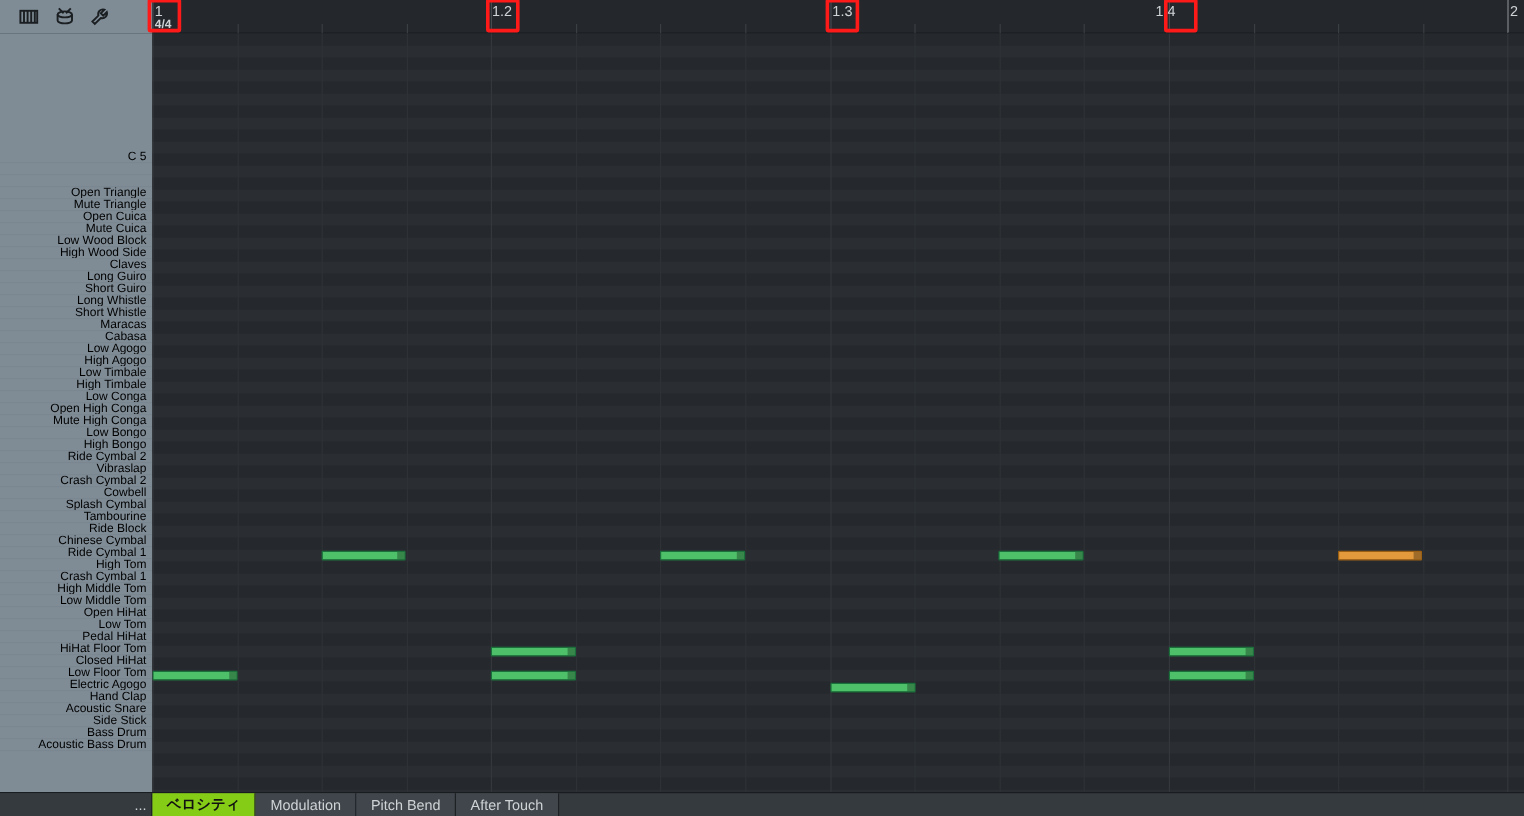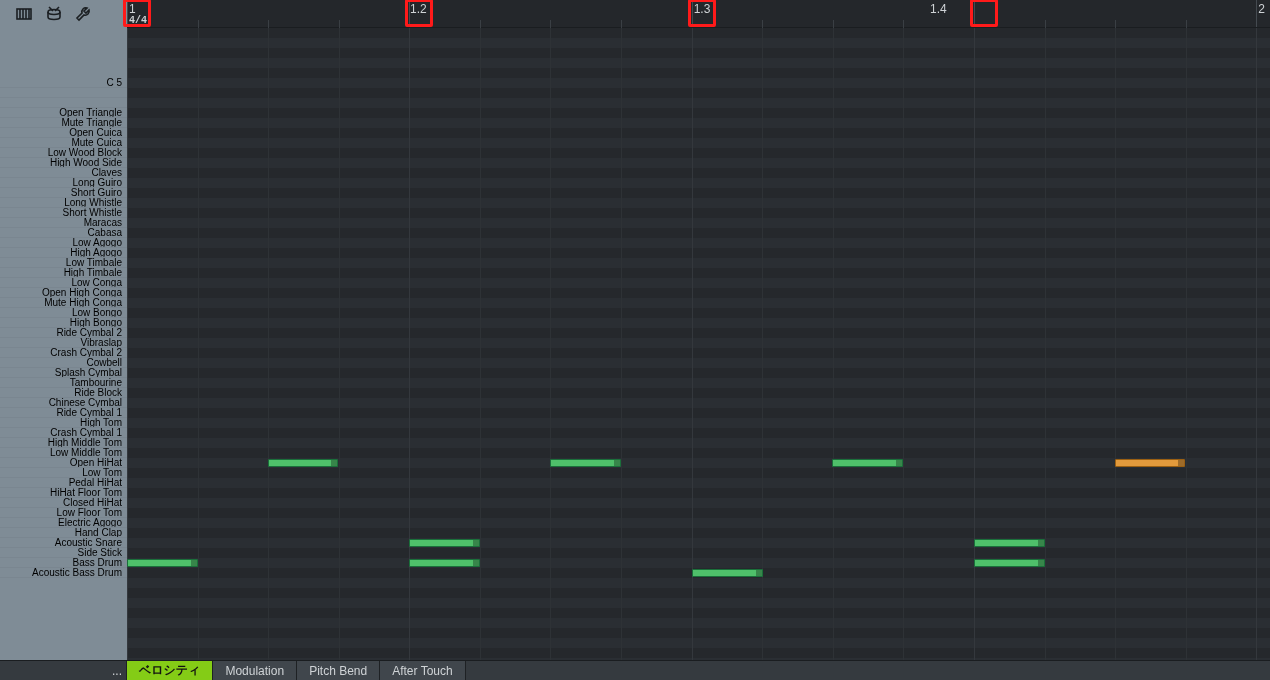--- a/index.html
+++ b/index.html
@@ -55,21 +55,20 @@
     color: #cfd3d6;
     transform: translateX(2px);
   }
   .ruler .tsig {
     position: absolute;
     top: 15px;
     left: 2px;
     font-size: 10px;
     font-weight: bold;
     color: #cfd3d6;
-    font-family: Liberation Mono, monospace;
   }
   .highlight-box {
     position: absolute;
     border: 3px solid #ff1a1a;
     border-radius: 2px;
     top: -1px;
     height: 28px;
     width: 28px;
     pointer-events: none;
   }
@@ -85,21 +84,21 @@
   .lane-col {
     position: absolute;
     left: 0;
     top: 28px;
     width: 127px;
     bottom: 20px;
     background: #7f8c96;
   }
   .lanes {
     position: absolute;
-    left: 0; width: 100%;
+    left: 0; width: 100%; margin-top: 48px;
   }
   .lane {
     height: 10px;
     line-height: 10px;
     font-size: 10px;
     text-align: right;
     padding-right: 5px;
     color: #000;
     border-bottom: 1px solid rgba(0,0,0,0.04);
     white-space: nowrap;
@@ -213,21 +212,21 @@
   <div class="ruler" id="ruler">
     <span class="tsig">4/4</span>
     <div class="end-marker" id="end-marker" style="left: 1129.28px;"></div>
   <div class="tick" style="left: 0px;"></div>
       <div class="rlabel" style="left: 0px;">1</div>
       <div class="tick" style="left: 282.321px;"></div>
       <div class="rlabel" style="left: 281px;">1.2</div>
       <div class="tick" style="left: 564.642px;"></div>
       <div class="rlabel" style="left: 564.642px;">1.3</div>
       <div class="tick" style="left: 846.963px;"></div>
-      <div class="rlabel" style="left: 801px;">1.4</div>
+      <div class="rlabel" style="left: 834px;">1.4</div>
       <div class="tick" style="left: 1129.28px;"></div>
       <div class="rlabel" style="left: 1129.28px;">2</div>
       <div class="tick minor" style="left: 70.5802px;"></div>
       <div class="tick minor" style="left: 141.16px;"></div>
       <div class="tick minor" style="left: 211.741px;"></div>
       <div class="tick minor" style="left: 352.901px;"></div>
       <div class="tick minor" style="left: 423.481px;"></div>
       <div class="tick minor" style="left: 494.062px;"></div>
       <div class="tick minor" style="left: 635.222px;"></div>
       <div class="tick minor" style="left: 705.802px;"></div>

